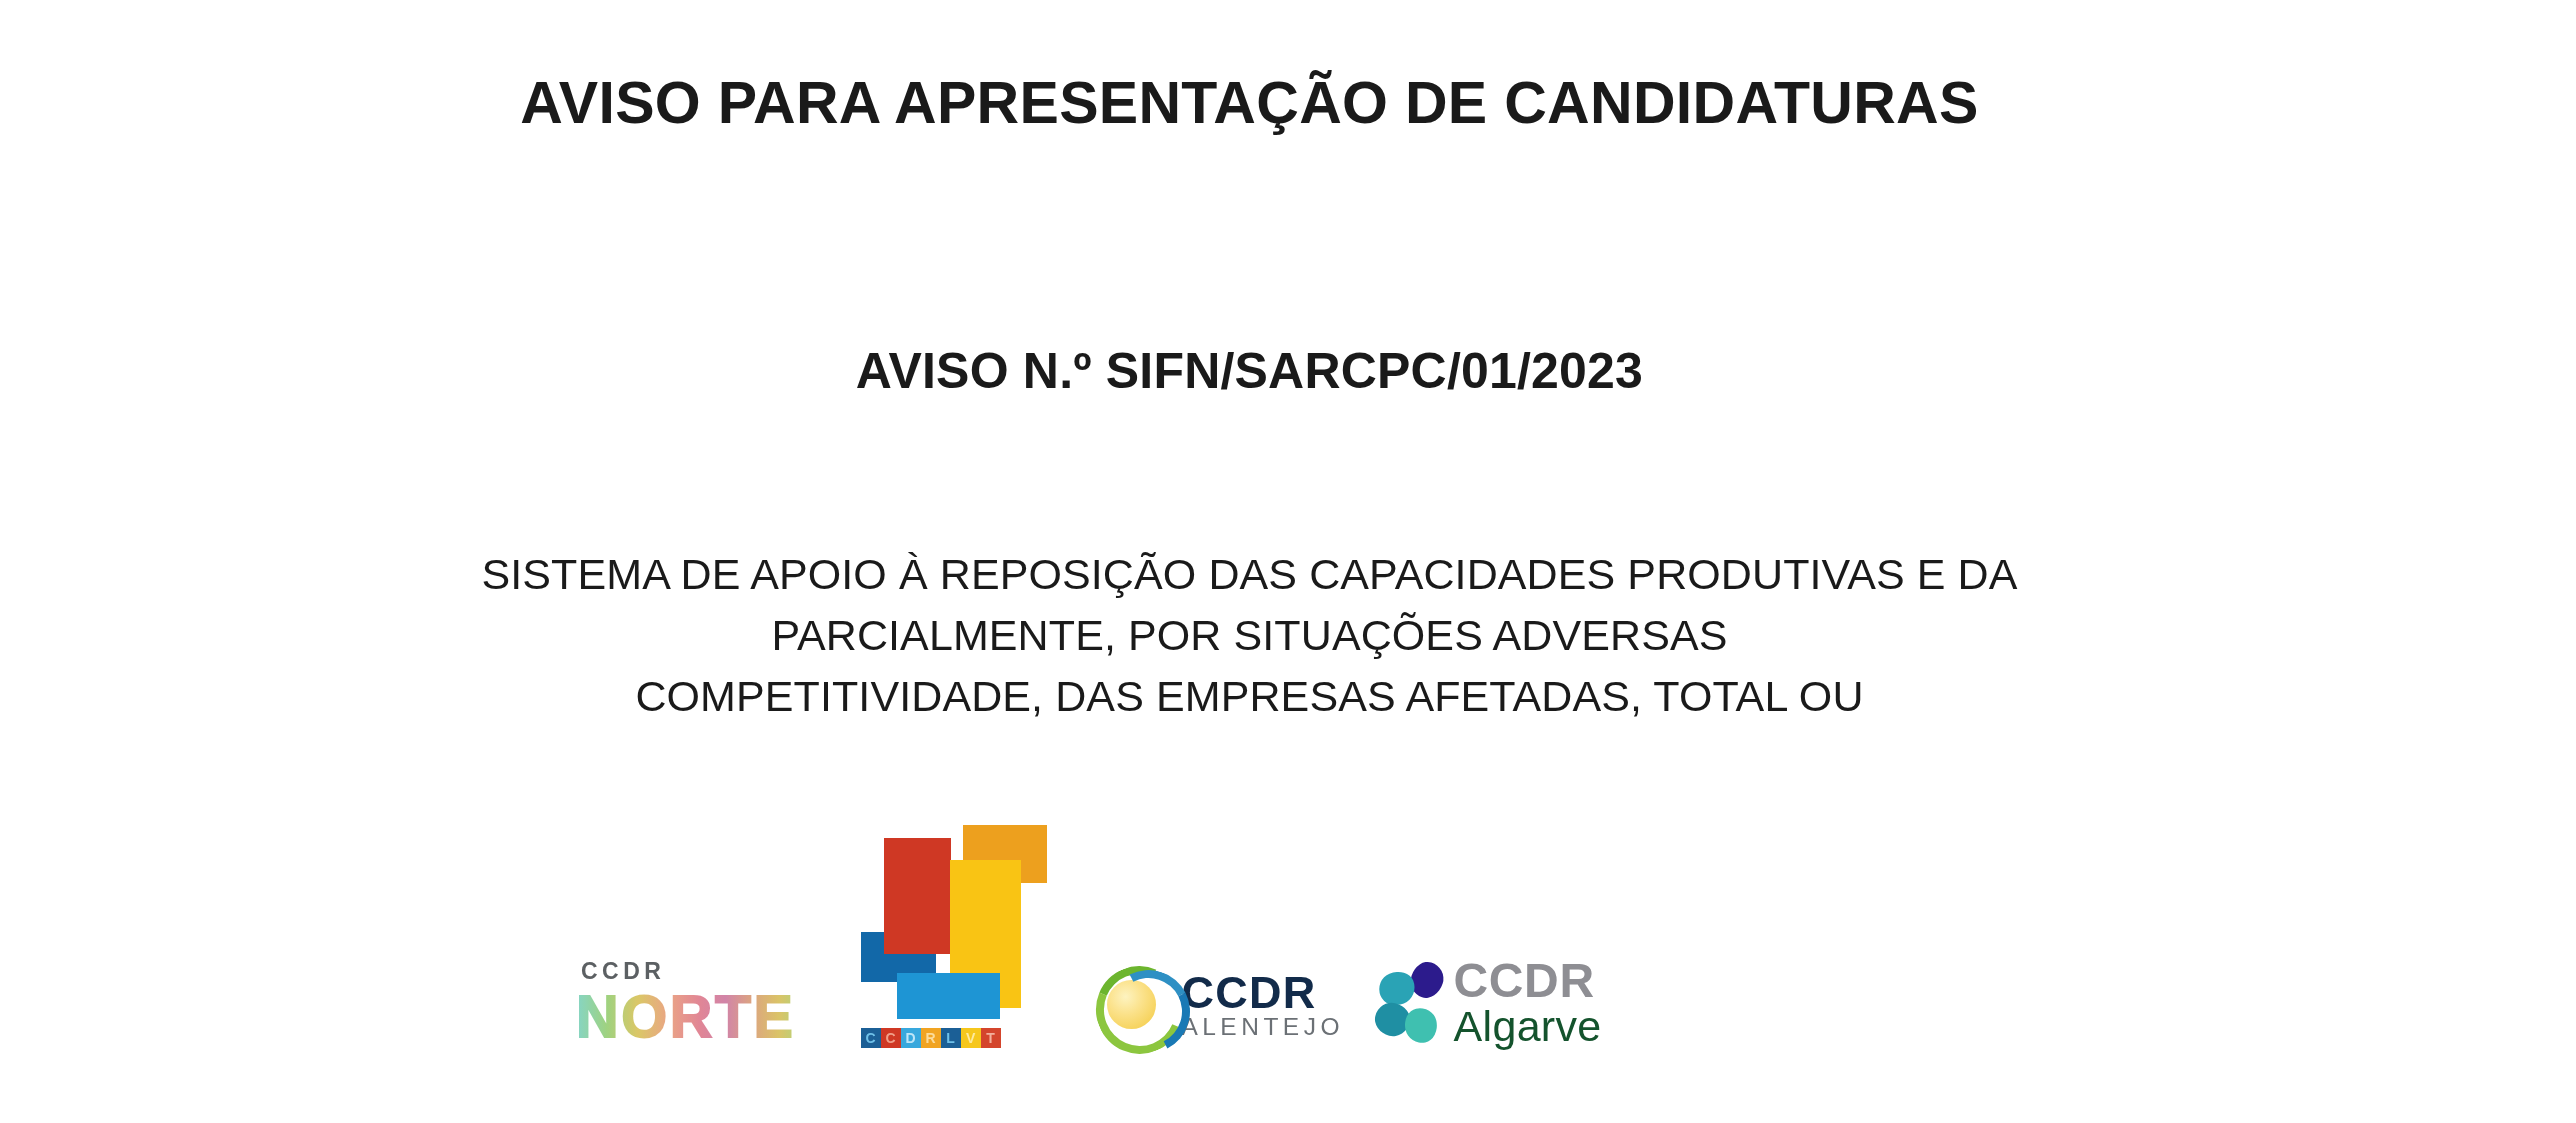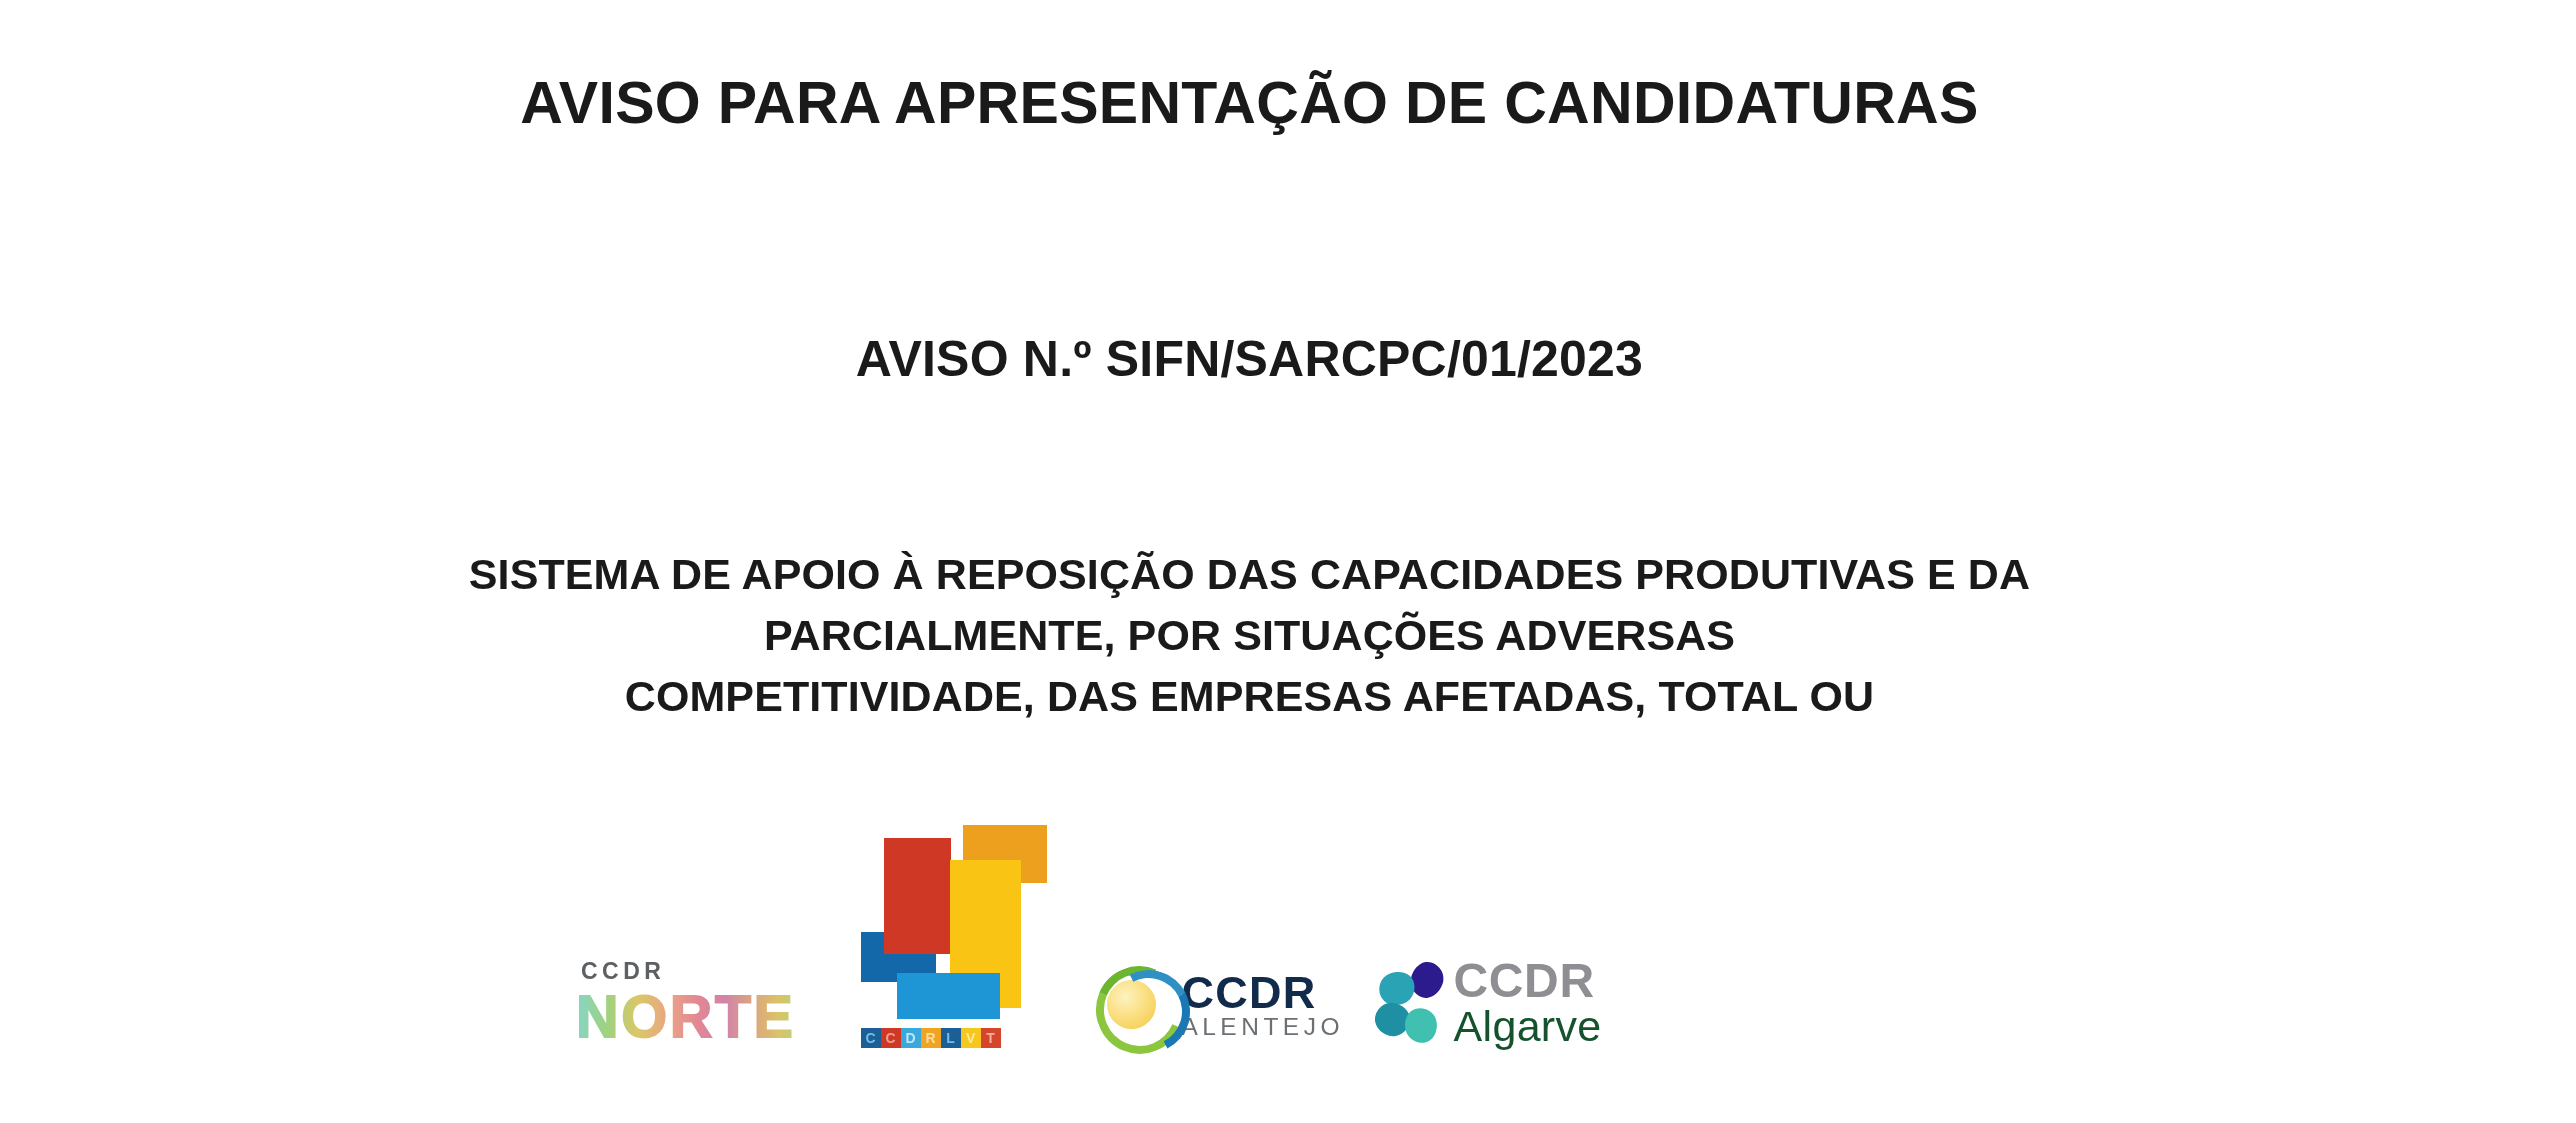--- a/index.html
+++ b/index.html
@@ -29,31 +29,31 @@
 
   .doc-title {
     top: 71px;
     font-size: 59px;
     font-weight: bold;
     letter-spacing: 0.3px;
     line-height: 1.1;
   }
 
   .doc-ref {
-    top: 332px;
+    top: 344px;
     font-size: 50px;
     font-weight: bold;
     letter-spacing: 0.2px;
     line-height: 1.1;
   }
 
   .doc-scheme {
     top: 544px;
     font-size: 43px;
-    font-weight: bold;
+    font-weight: normal;
     line-height: 1.42;
     letter-spacing: 0.1px;
   }
   .doc-scheme .scheme-line { display: block; }
 
   
   .logo-row {
     position: absolute;
     left: 567px;
     top: 792px;

